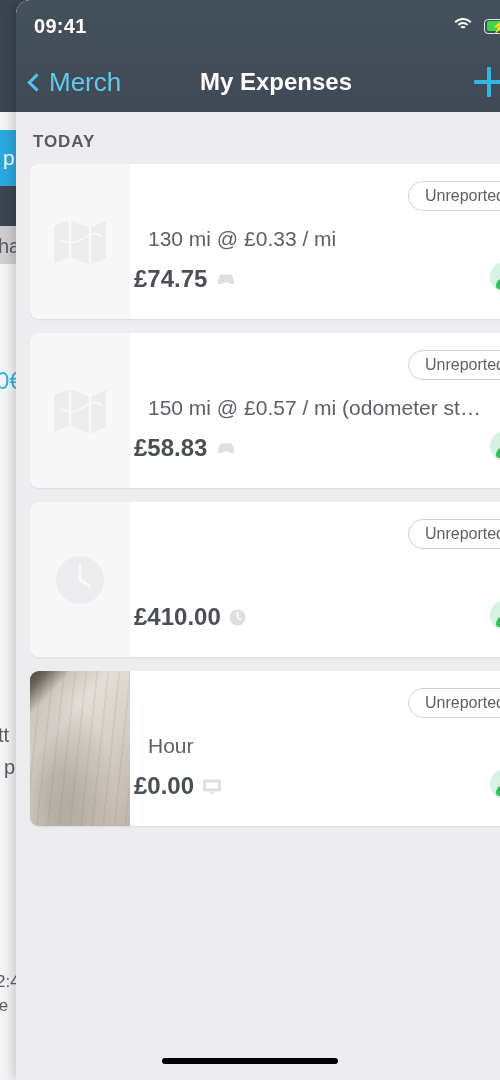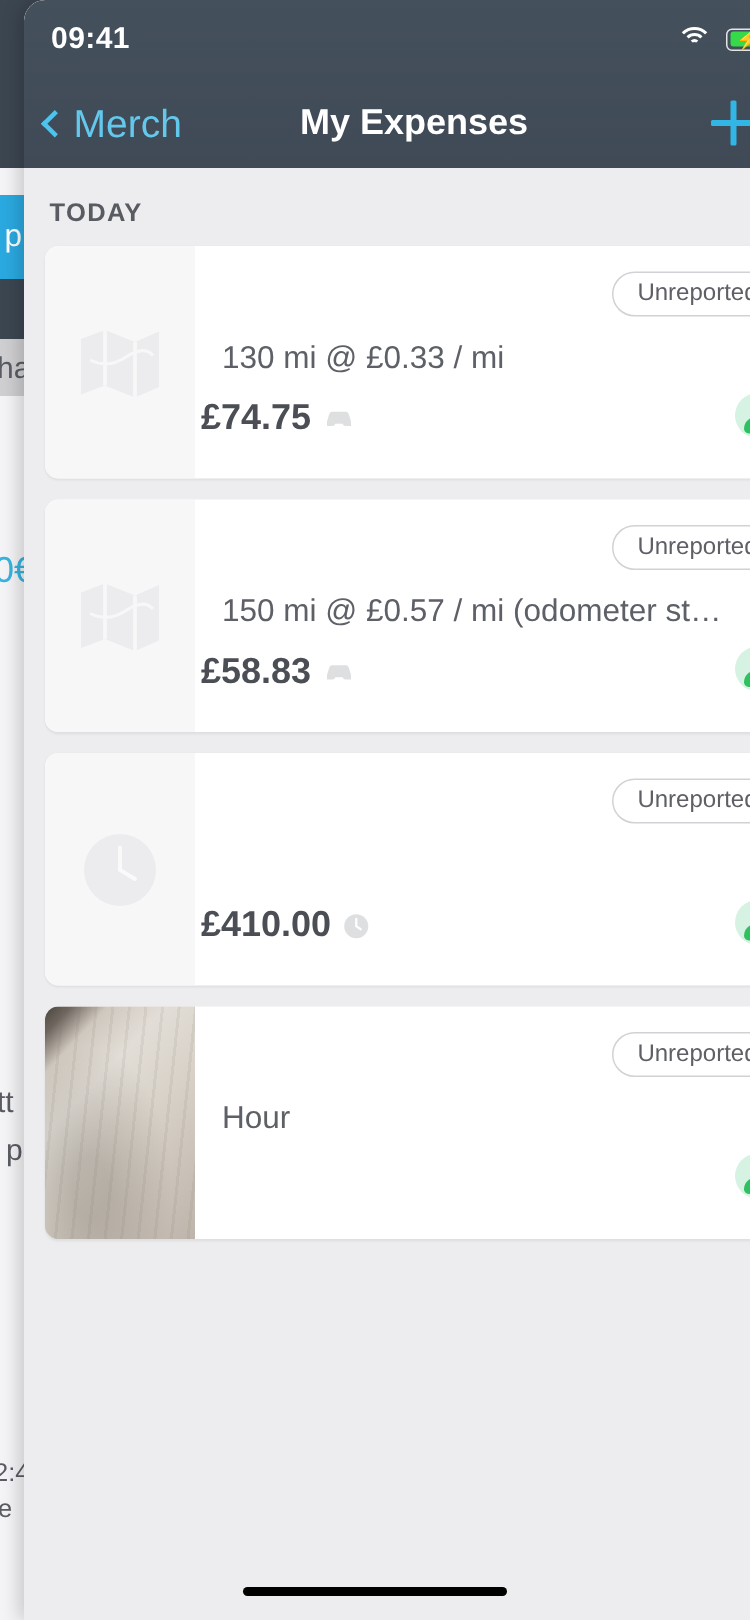--- a/index.html
+++ b/index.html
@@ -285,20 +285,30 @@
       </div>
     </div>
 
     <div class="card">
       <div class="thumb photo">
         <div class="photo-inner"></div>
       </div>
       <div class="card-body">
         <div class="pill">Unreported</div>
         <div class="merchant">Hour</div>
+        <div class="amount-row">
+          <span class="amount">£0.00</span>
+          <span class="type-icon">
+            <svg width="20" height="17" viewBox="0 0 20 17">
+                <rect x="1" y="1.5" width="18" height="12" rx="1.6" fill="#3a3d43"></rect>
+                <rect x="4" y="4.5" width="12" height="6" rx="1" fill="#fff"></rect>
+                <rect x="8.5" y="13.5" width="3" height="2.5" fill="#3a3d43"></rect>
+              </svg>
+          </span>
+        </div>
         <div class="avatar">
             <div class="head"></div>
             <div class="body"></div>
           </div>
       </div>
     </div>
   </div>
 </div>
 
 <div class="home-indicator"></div>

